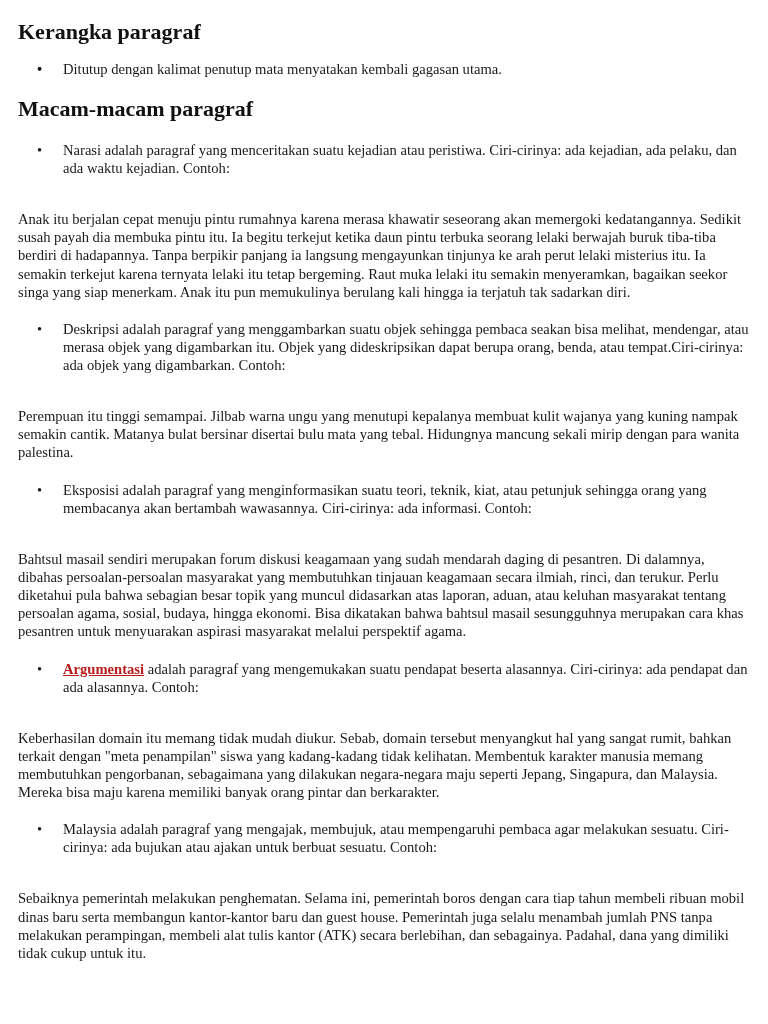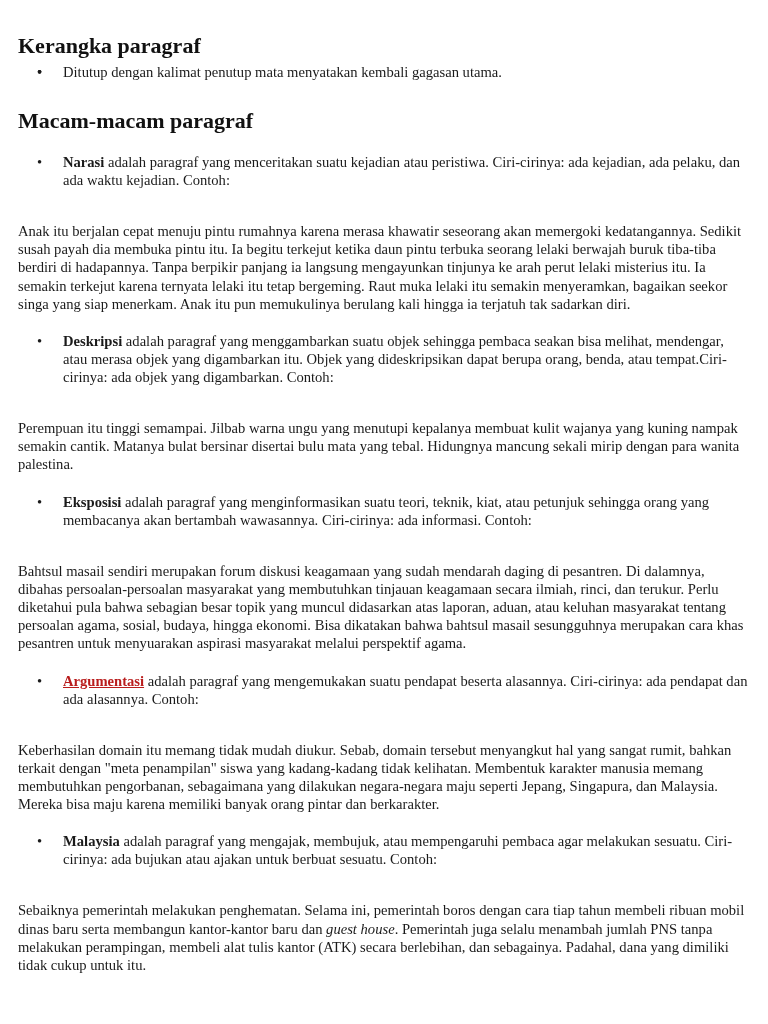--- a/index.html
+++ b/index.html
@@ -20,22 +20,22 @@
       padding: 0 18px 0 18px;
     }
     h2 {
       font-family: "Liberation Serif", serif;
       font-weight: bold;
       font-size: 22px;
       line-height: 26px;
       margin: 0;
       color: #111;
     }
-    h2.h-kerangka { padding-top: 33px; margin-bottom: 5px; }
-    h2.h-macam { margin-top: 27px; margin-bottom: 19px; }
+    h2.h-kerangka { padding-top: 19px; margin-bottom: 16px; }
+    h2.h-macam { margin-top: 18px; margin-bottom: 19px; }
     h3 {
       font-family: "Liberation Serif", serif;
       font-weight: bold;
       font-size: 16.5px;
       line-height: 20px;
       margin: 19px 0 17px 0;
       color: #111;
     }
     ul {
       margin: 0;
@@ -56,27 +56,27 @@
     ul.type-list li { line-height: 18px; }
     p {
       margin: 0;
     }
     p.intro { margin-bottom: 0; }
     p.example {
       margin-top: 33px;
       margin-bottom: 19px;
       line-height: 18.2px;
     }
-    .term { font-weight: bold; text-align: right; }
+    .term { font-weight: normal; text-align: right; }
     a.term-link {
       color: #b91c1c;
       font-weight: bold;
       text-decoration: underline;
     }
-    .italic { font-style: italic; }
+    .italic { }
   </style>
 </head>
 <body>
 
 <div class="page">
 
   <h2 class="h-kerangka">Kerangka paragraf</h2>
   <ul class="kerangka-list">
     <li><span class="bullet">•</span></li>
     <li><span class="bullet">•</span></li>

